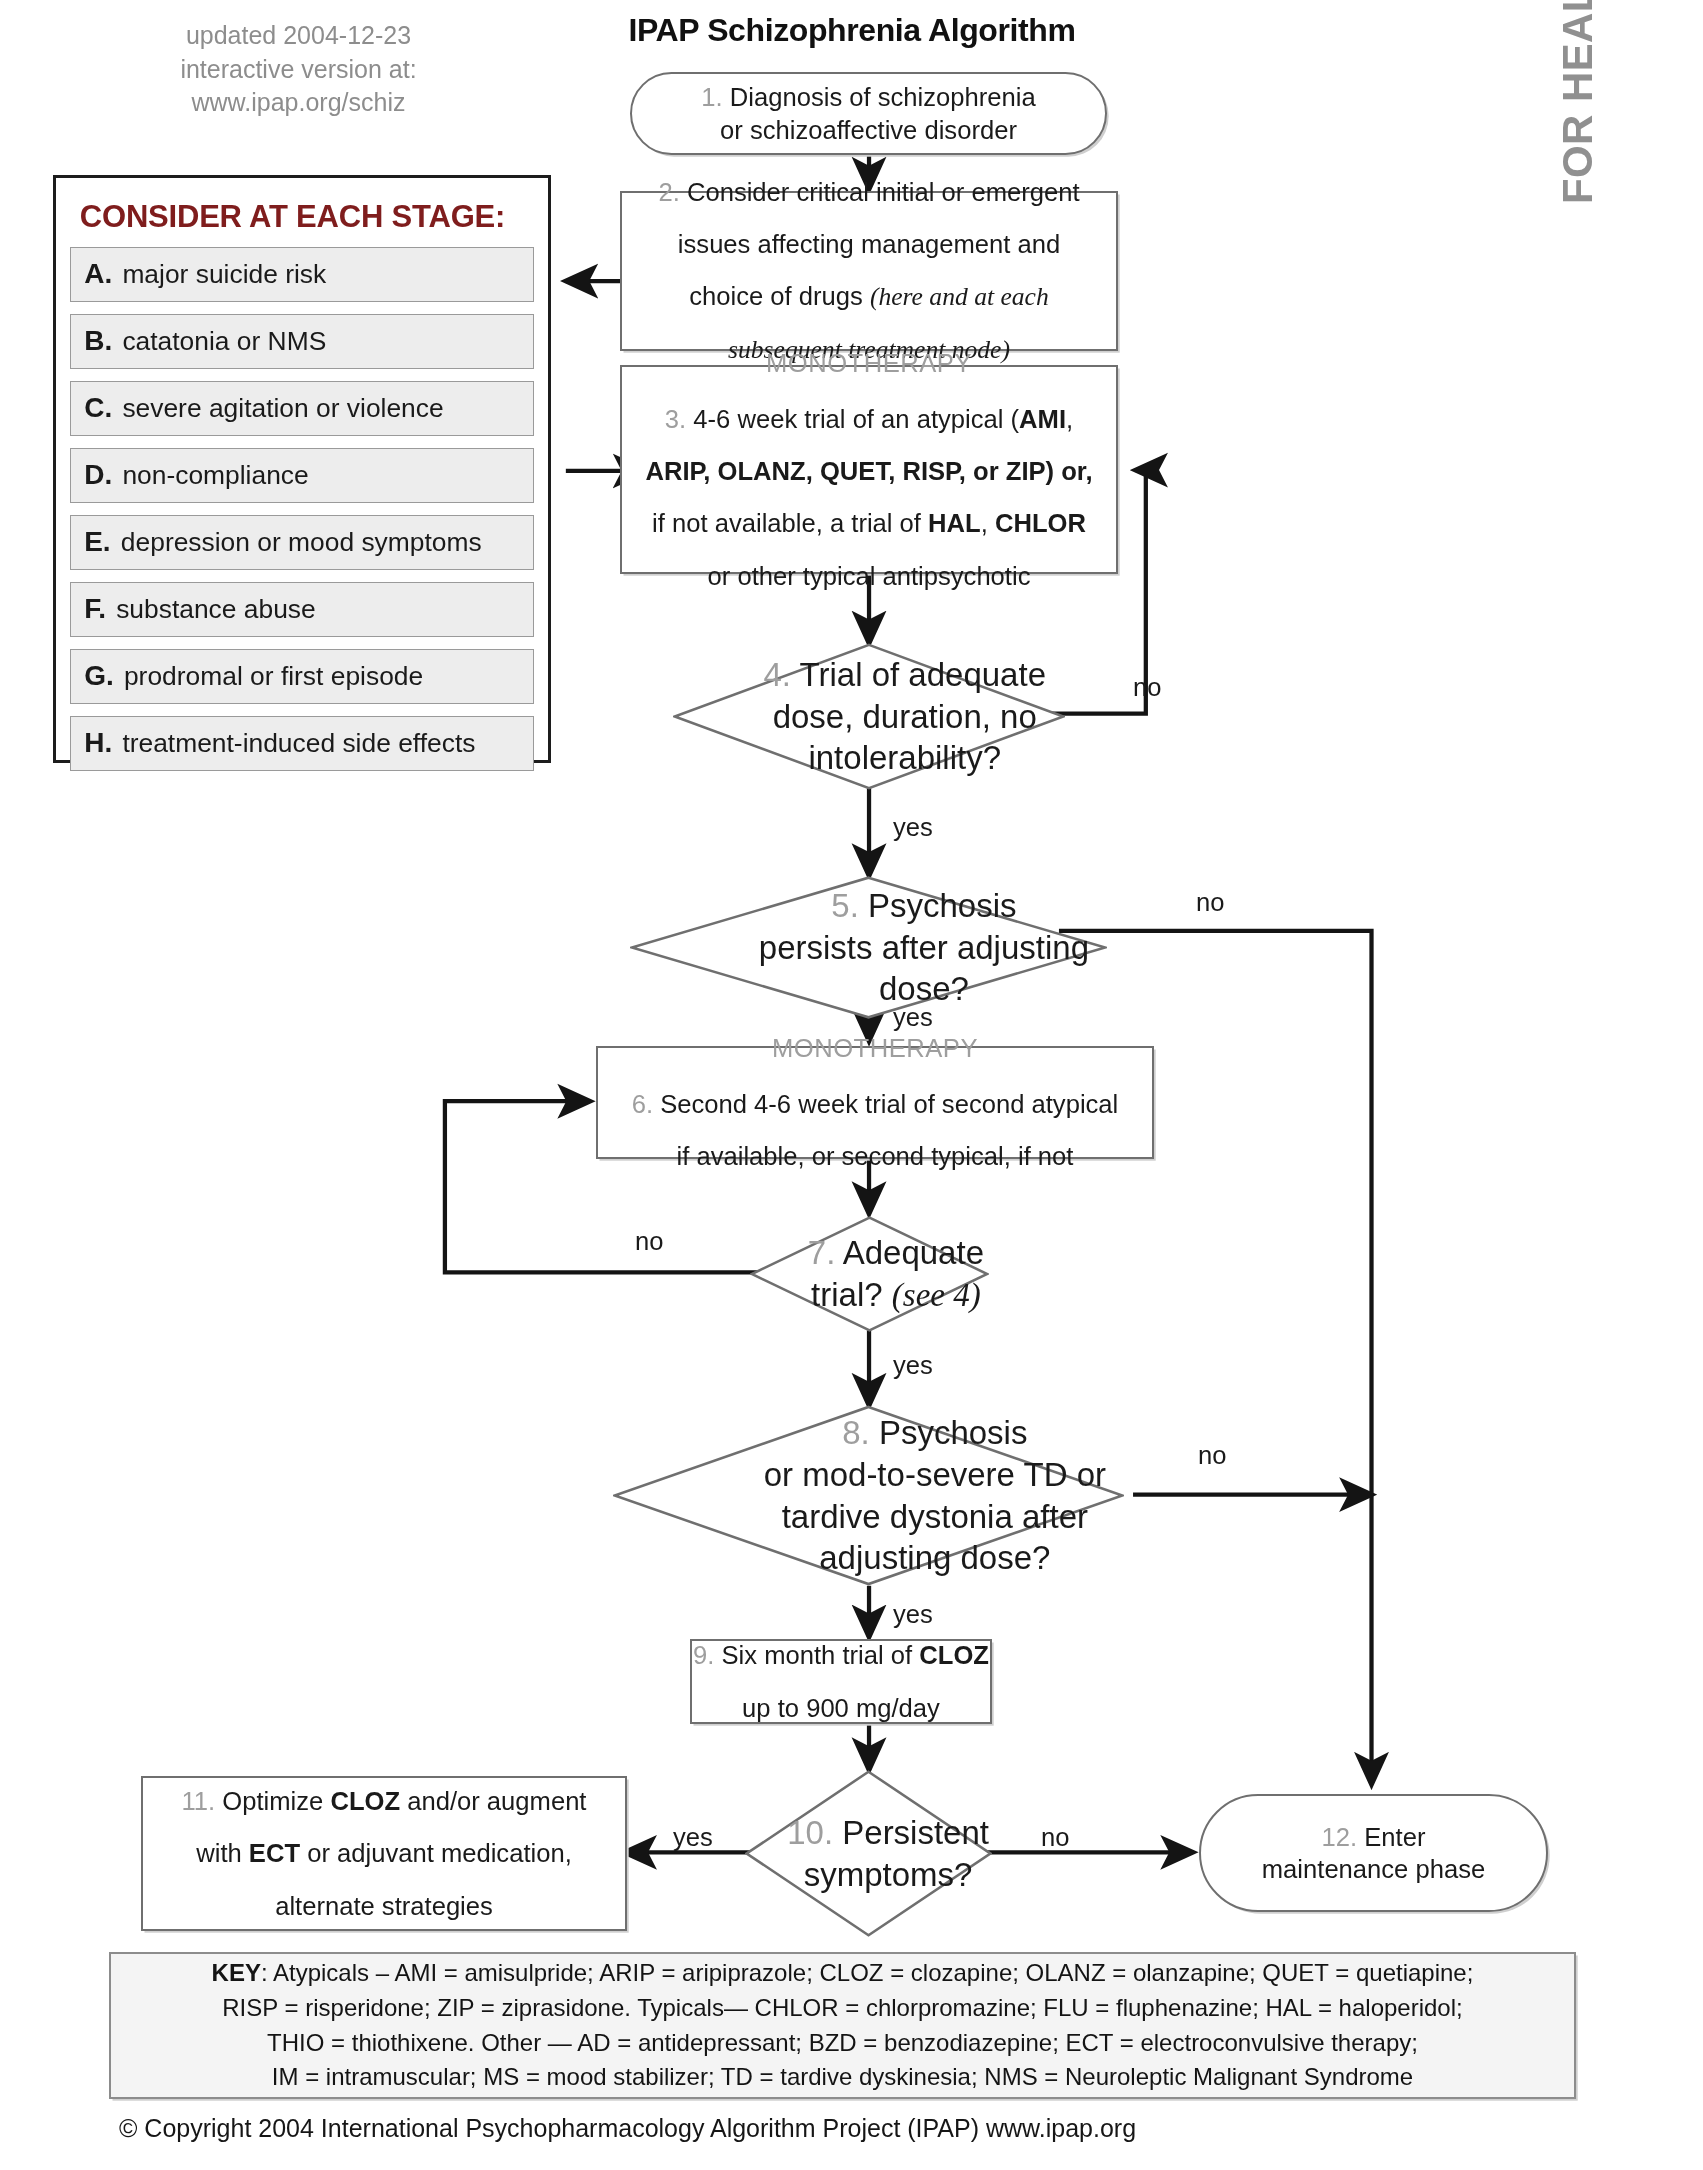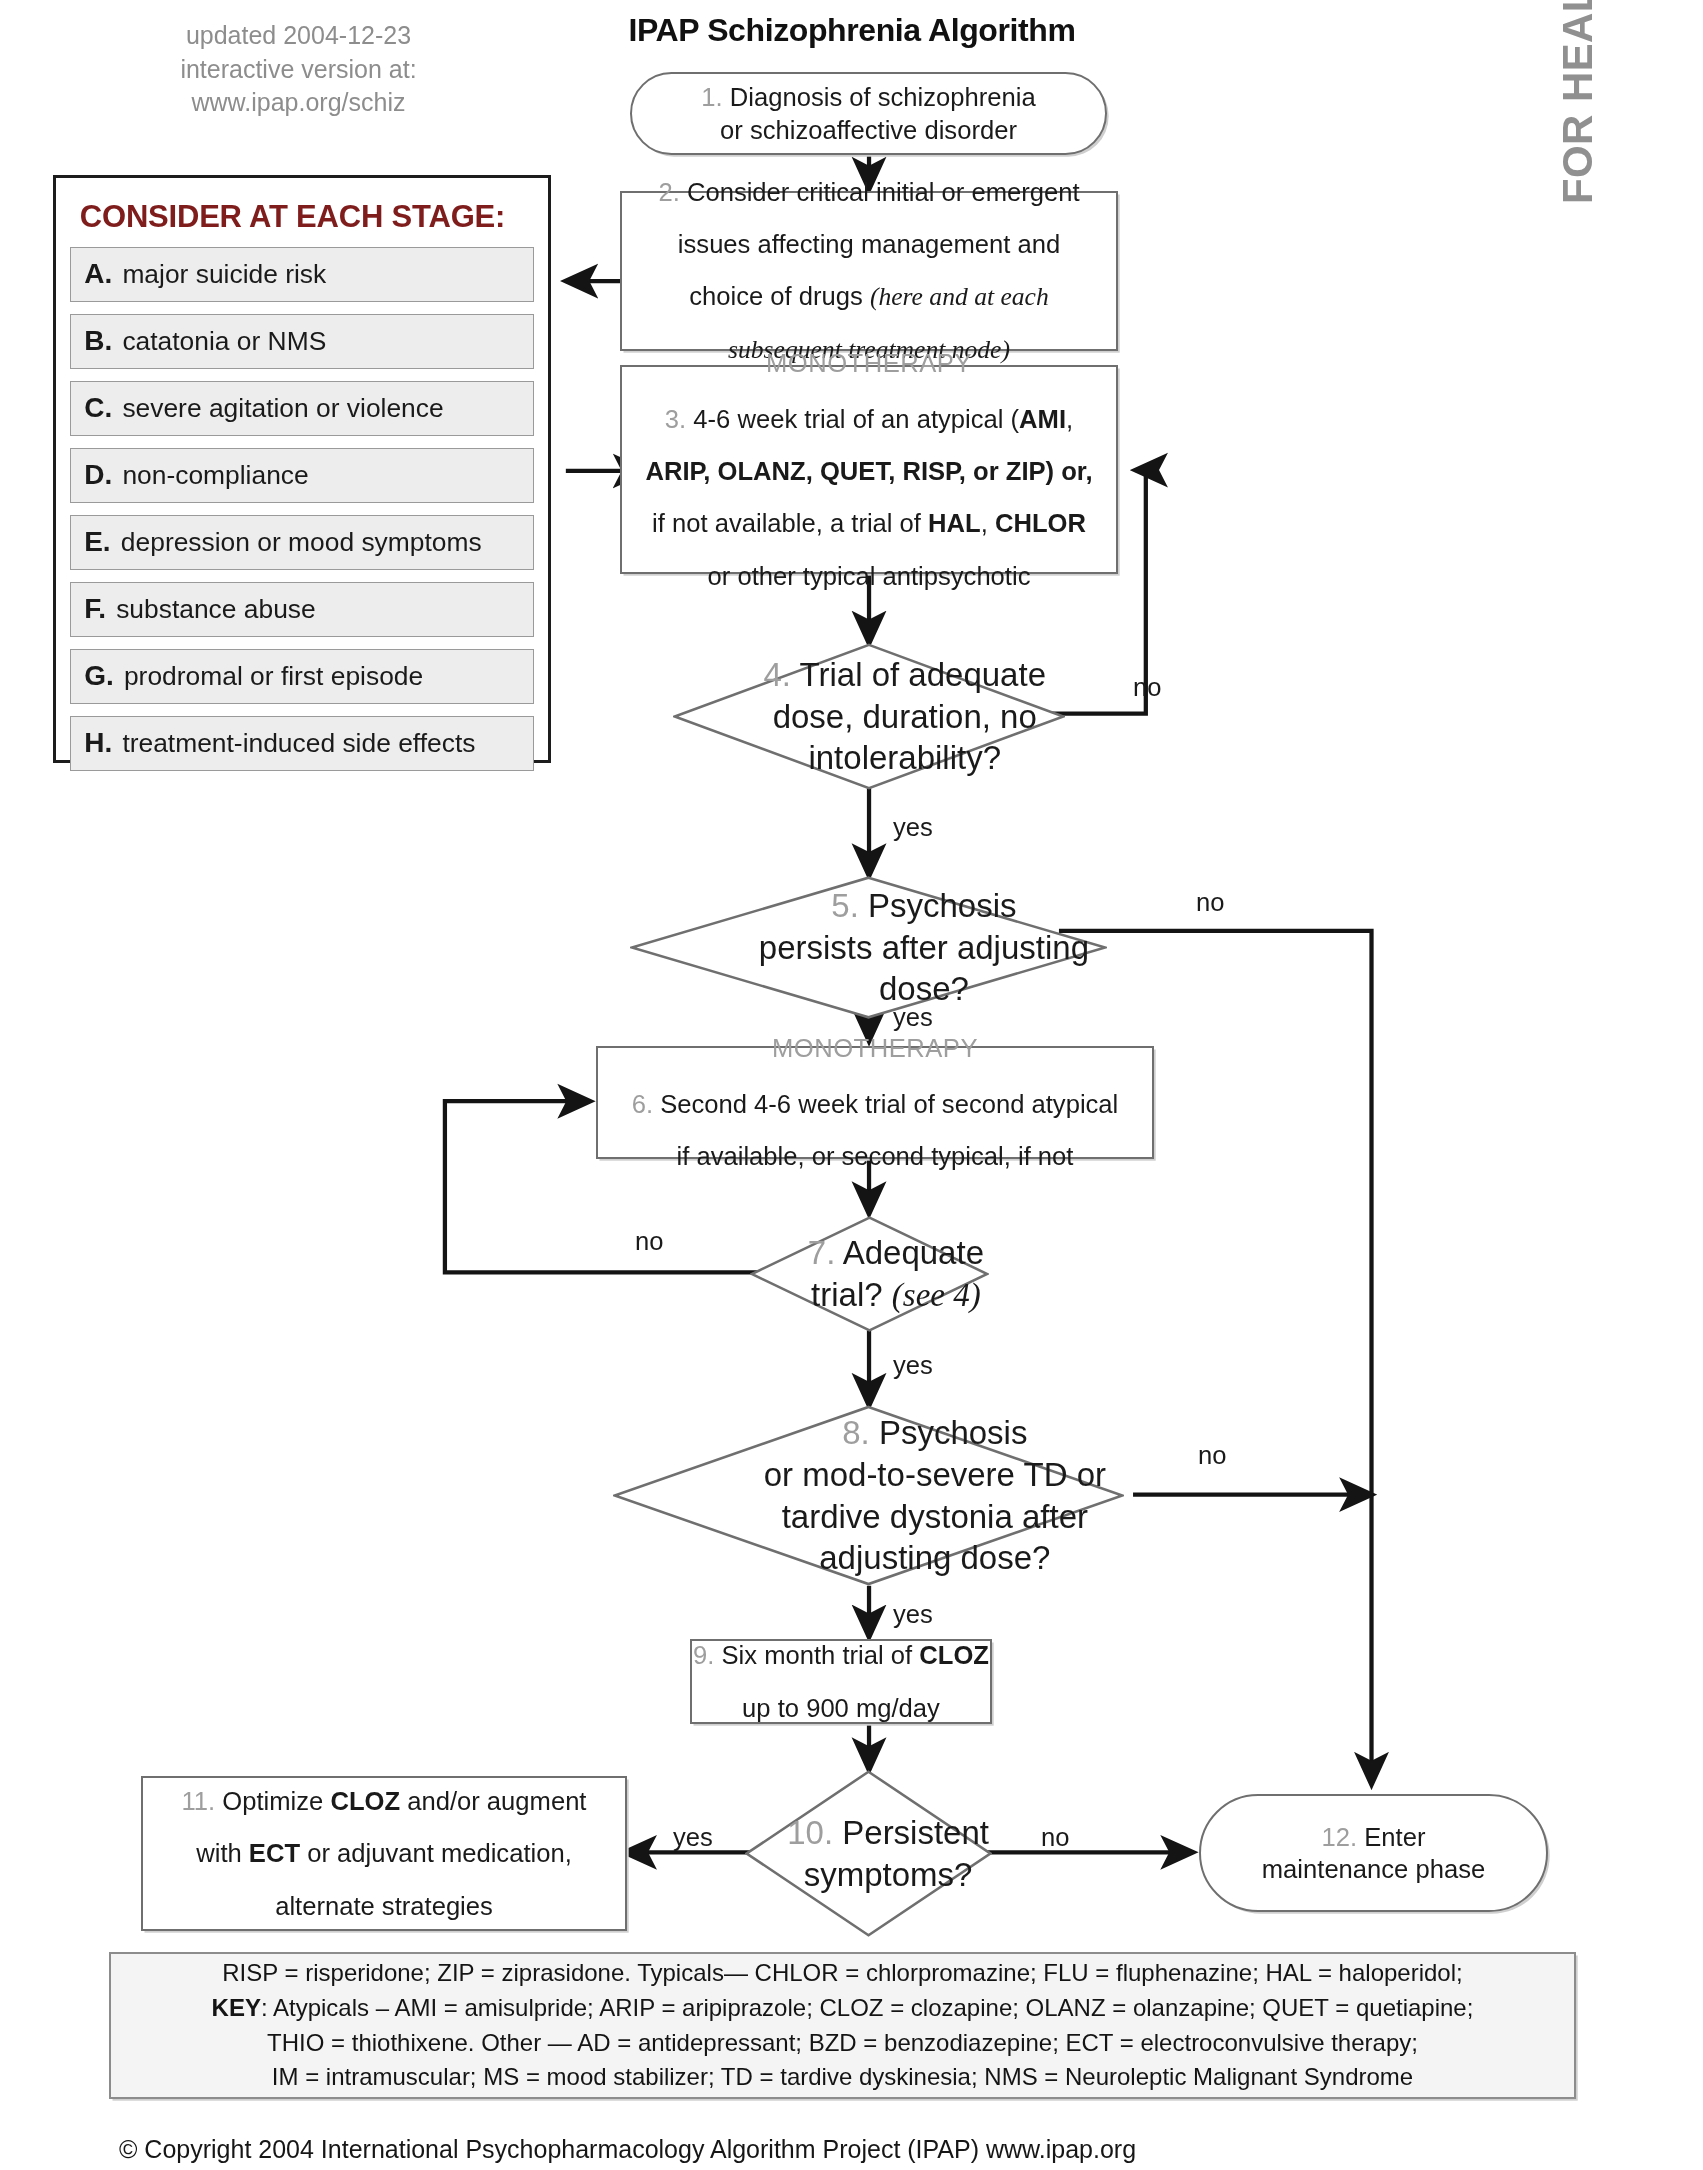--- a/index.html
+++ b/index.html
@@ -75,21 +75,21 @@
   
   #key-box{
     left:109px;top:1952px;width:1467px;height:147px;
     border:2.6px solid #8c8c8c;background:#f4f4f4;
     box-shadow:2.6px 2.6px 0 -0.9px #cfcfcf;
     display:flex;flex-direction:column;align-items:center;justify-content:center;
     font-size:24px;line-height:1.45;color:#141414;text-align:center;
   }
   #copyright{
     left:119px;top:2114px;width:1193px;
-    font-size:25px;color:#161616;margin-top:21px;
+    font-size:25px;color:#161616;
   }
 </style>
 </head>
 <body>
 
 <div id="sheet">
 
   <svg id="edges" viewBox="0 0 2000 2548">
     <defs>
       <marker id="ah" markerWidth="9" markerHeight="9" refX="7.6" refY="4.5" orient="auto" markerUnits="strokeWidth">
@@ -325,22 +325,22 @@
   <div class="edge-label" style="left:1196px;top:888px;">no</div>
   <div class="edge-label" style="left:893px;top:1003px;">yes</div>
   <div class="edge-label" style="left:635px;top:1227px;">no</div>
   <div class="edge-label" style="left:893px;top:1351px;">yes</div>
   <div class="edge-label" style="left:1198px;top:1441px;">no</div>
   <div class="edge-label" style="left:893px;top:1600px;">yes</div>
   <div class="edge-label" style="left:673px;top:1823px;">yes</div>
   <div class="edge-label" style="left:1041px;top:1823px;">no</div>
 
   <div class="abs" id="key-box">
+    <div><b>KEY</b>:  Atypicals – AMI = amisulpride; ARIP = aripiprazole; CLOZ = clozapine; OLANZ = olanzapine; QUET = quetiapine;</div>
     <div>RISP = risperidone; ZIP = ziprasidone. Typicals— CHLOR = chlorpromazine; FLU = fluphenazine; HAL = haloperidol;</div>
-    <div><b>KEY</b>:  Atypicals – AMI = amisulpride; ARIP = aripiprazole; CLOZ = clozapine; OLANZ = olanzapine; QUET = quetiapine;</div>
     <div>THIO = thiothixene. Other  —  AD = antidepressant; BZD = benzodiazepine; ECT = electroconvulsive therapy;</div>
     <div>IM = intramuscular; MS = mood stabilizer; TD = tardive dyskinesia; NMS = Neuroleptic Malignant Syndrome</div>
   </div>
 
   <div class="abs" id="copyright">© Copyright 2004 International Psychopharmacology Algorithm Project (IPAP)  www.ipap.org</div>
 
 </div>
 
 
 </body></html>

